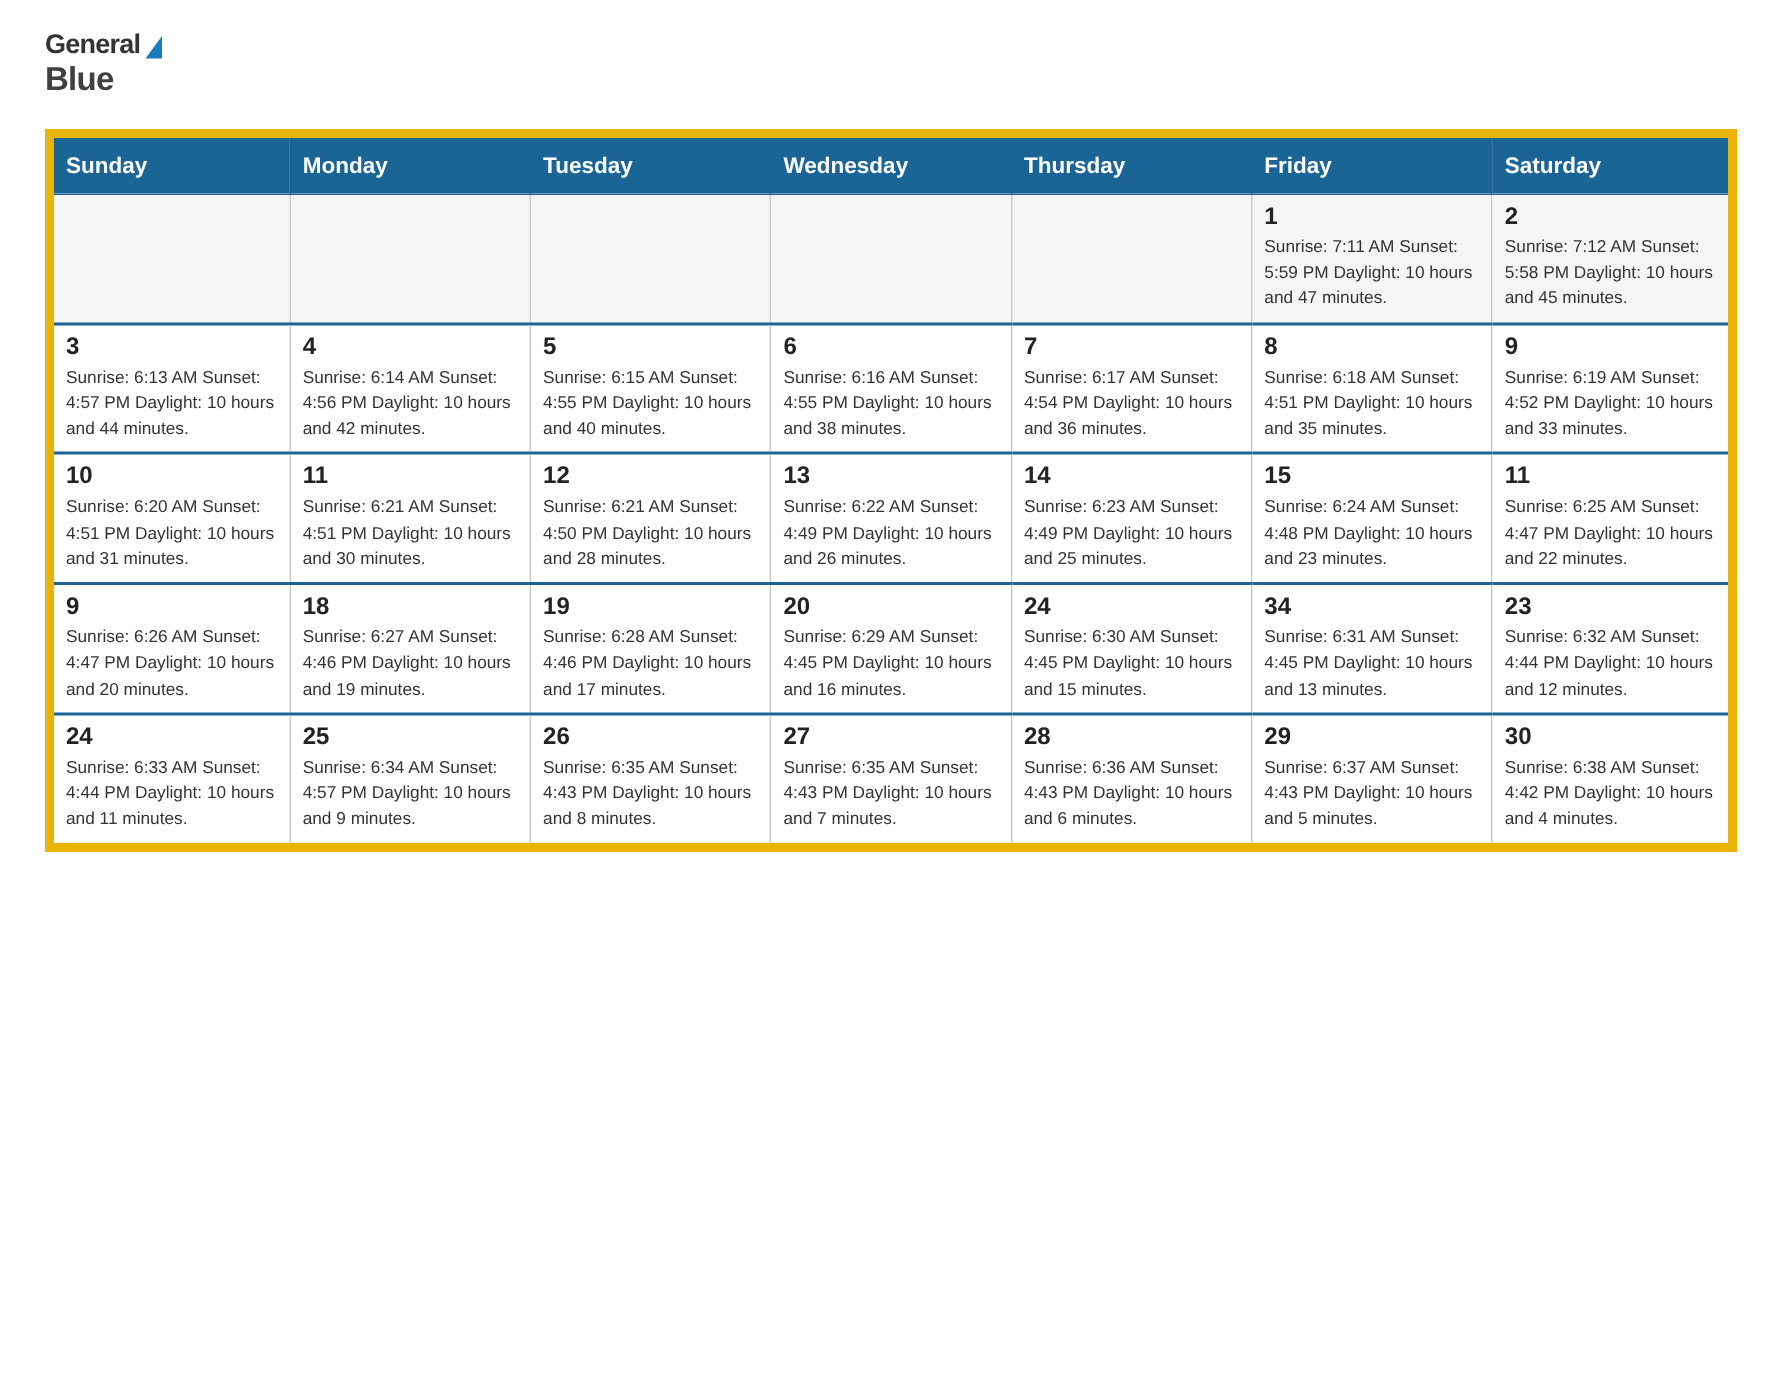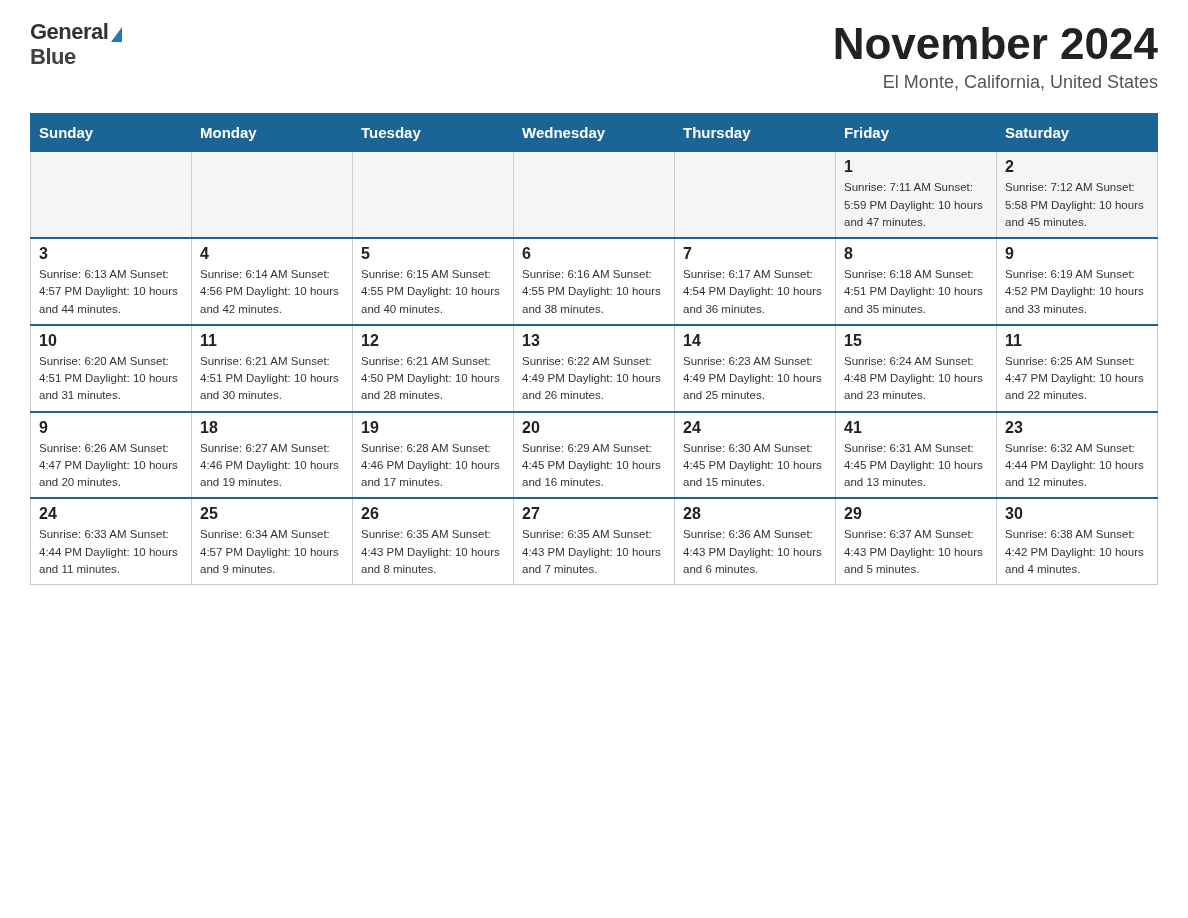--- a/index.html
+++ b/index.html
@@ -14,21 +14,21 @@
       justify-content: space-between;
       align-items: flex-start;
       margin-bottom: 20px;
     }
     .logo {
       display: flex;
       flex-direction: column;
       align-items: flex-start;
     }
     .logo-general {
-      font-size: 22px;
+      font-size: 18px;
       font-weight: bold;
       color: #333;
       letter-spacing: -0.5px;
     }
     .logo-blue {
       font-size: 22px;
       font-weight: bold;
       color: #404040;
       letter-spacing: -0.5px;
     }
@@ -42,21 +42,21 @@
       line-height: 1.1;
     }
     .title-block .subtitle {
       font-size: 18px;
       color: #555;
       margin-top: 4px;
     }
     .calendar {
       width: 100%;
       border-collapse: collapse;
-      border: 1px solid #eab308;
+      border: 6px solid #eab308;
     }
     .calendar thead tr th {
       background-color: #1a6496;
       color: #fff;
       font-size: 15px;
       font-weight: bold;
       padding: 10px 8px;
       text-align: left;
       border: 1px solid #1a6496;
     }
@@ -98,24 +98,20 @@
 <div class="header">
   <div class="logo">
     <div style="display:flex; align-items:center; line-height:1.1;">
       <span class="logo-general">General</span>
       <span style="display:inline-block; width:0; height:0; border-left:11px solid transparent; border-bottom:15px solid #1a7bbf; margin-left:3px; position:relative; top:2px;"></span>
     </div>
     <div>
       <span class="logo-blue">Blue</span>
     </div>
   </div>
-  <div class="title-block">
-    <h1>November 2024</h1>
-    <div class="subtitle">El Monte, California, United States</div>
-  </div>
 </div>
 
 <table class="calendar">
   <thead>
     <tr>
     <th>Sunday</th>
         <th>Monday</th>
         <th>Tuesday</th>
         <th>Wednesday</th>
         <th>Thursday</th>
@@ -256,21 +252,21 @@
 Sunset: 4:45 PM
 Daylight: 10 hours and 16 minutes.</div>
         </td>
         <td>
           <span class="day-number">24</span>
           <div class="day-info">Sunrise: 6:30 AM
 Sunset: 4:45 PM
 Daylight: 10 hours and 15 minutes.</div>
         </td>
         <td>
-          <span class="day-number">41</span>
+          <span class="day-number">34</span>
           <div class="day-info">Sunrise: 6:31 AM
 Sunset: 4:45 PM
 Daylight: 10 hours and 13 minutes.</div>
         </td>
         <td>
           <span class="day-number">23</span>
           <div class="day-info">Sunrise: 6:32 AM
 Sunset: 4:44 PM
 Daylight: 10 hours and 12 minutes.</div>
         </td>

